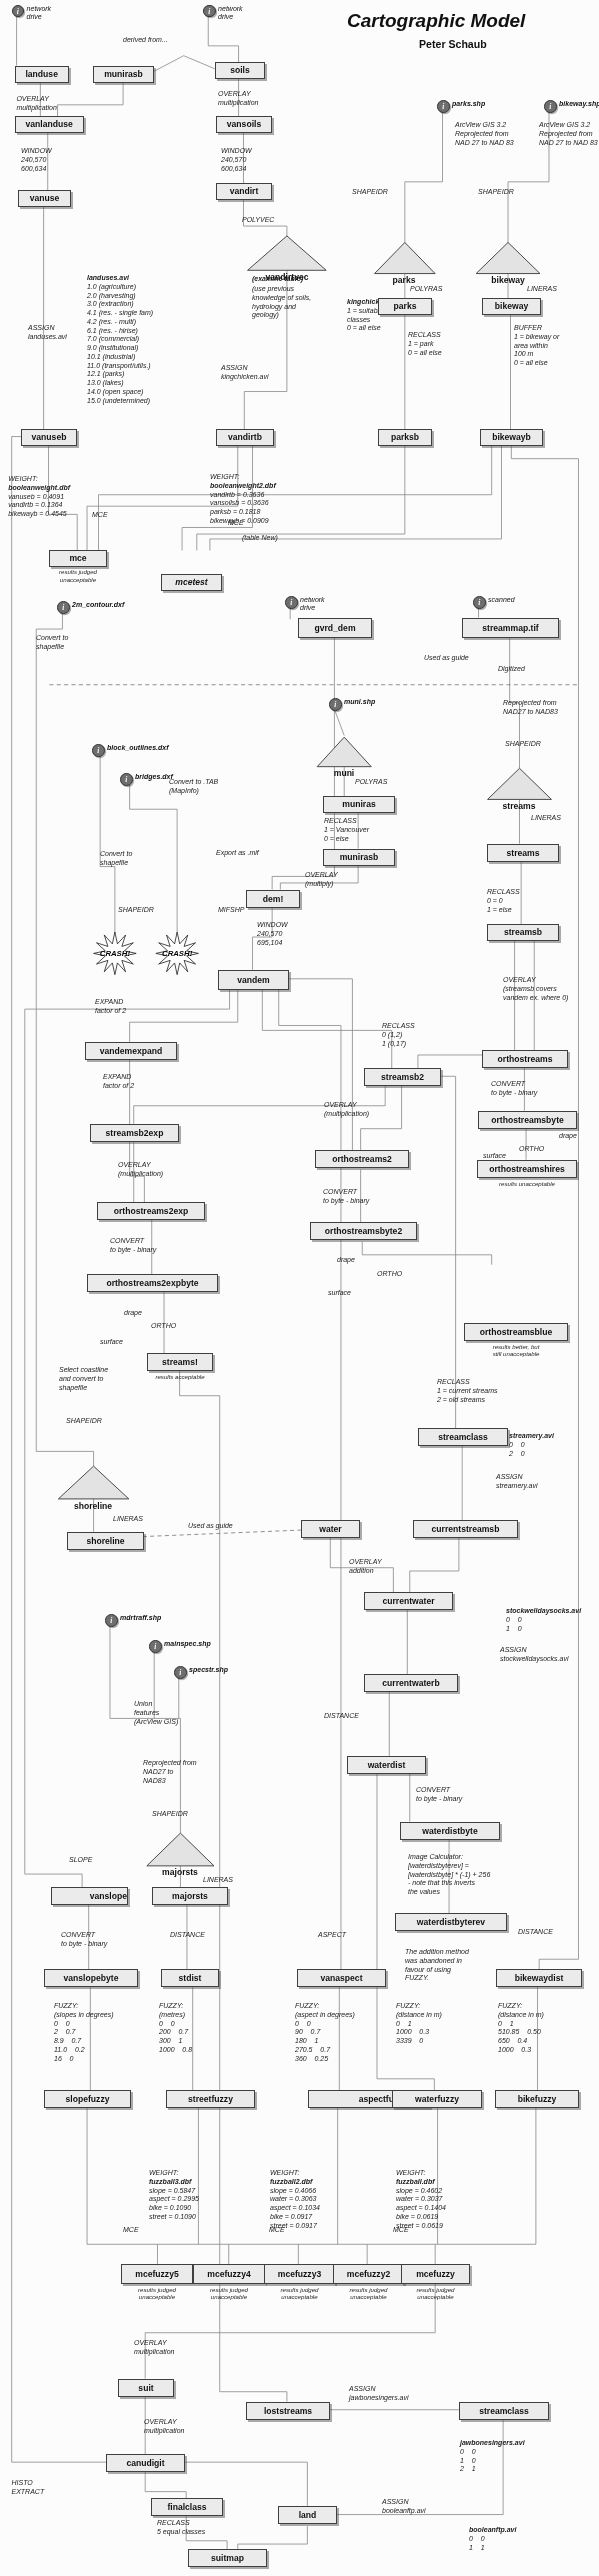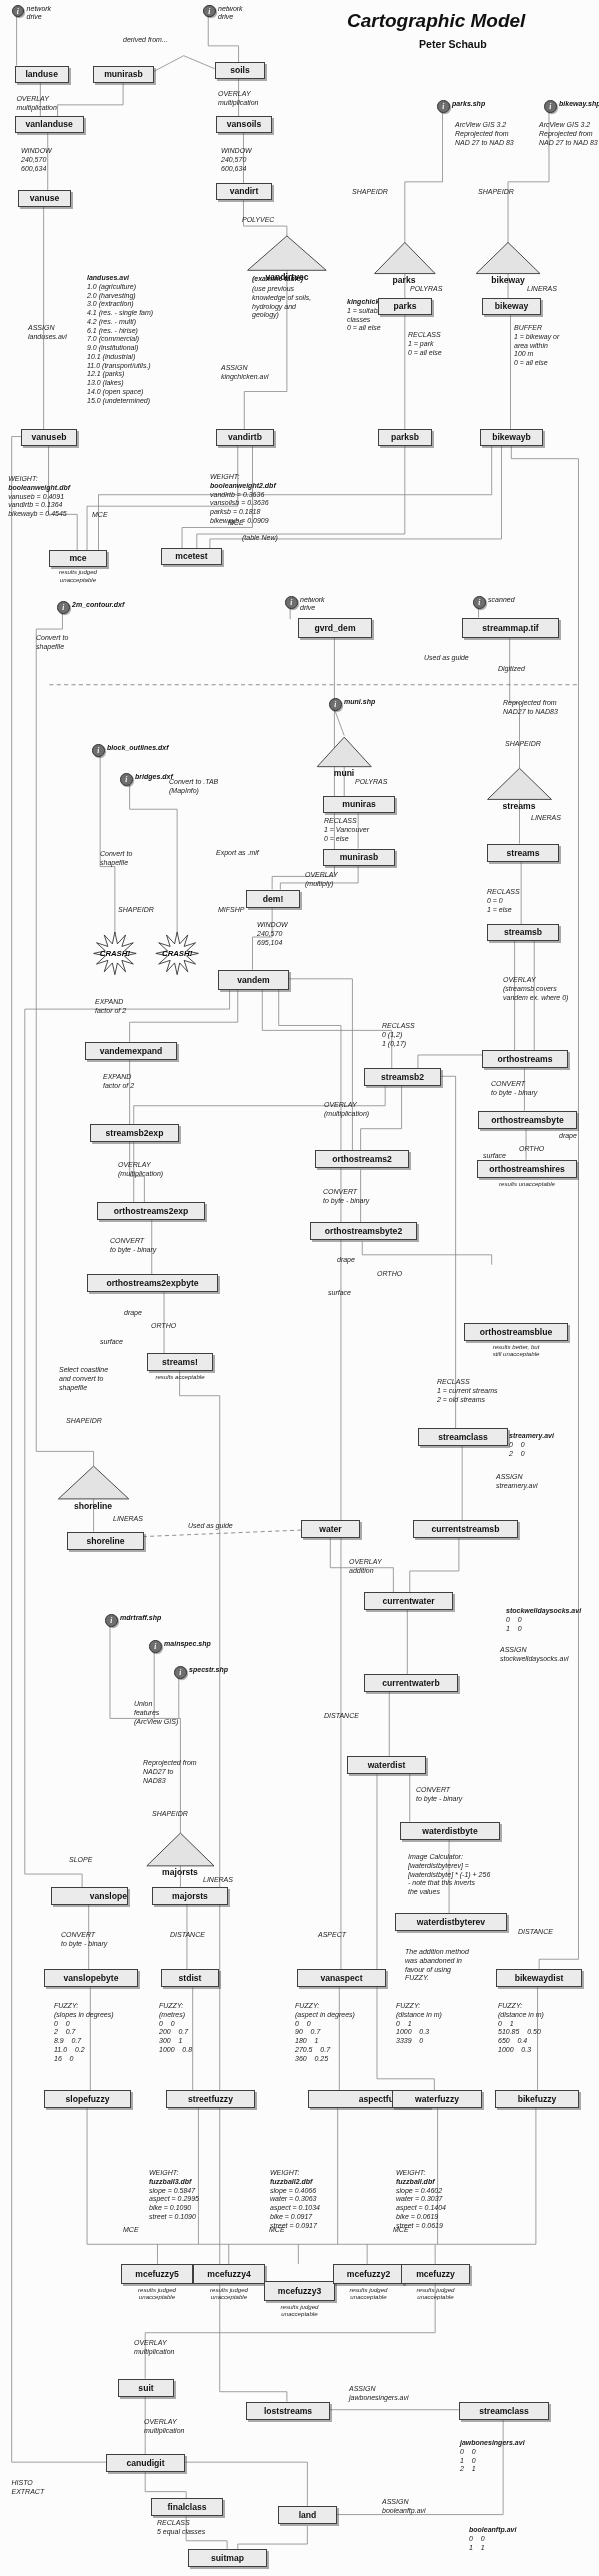--- a/index.html
+++ b/index.html
@@ -191,21 +191,21 @@
       <span>parksb</span>
     </div>
     <div class="box" style="left: 480px; top: 429px; width: 61px; height: 14.7px;">
       <span>bikewayb</span>
     </div>
     <div class="box" style="left: 49px; top: 550px; width: 56px; height: 14.7px;">
       <span>mce</span>
       <div class="sub">results judged
 unacceptable</div>
     </div>
-    <div class="box" style="left: 161px; top: 548px; width: 59px; height: 14.7px;">
+    <div class="box" style="left: 161px; top: 574px; width: 59px; height: 14.7px; font-style: italic;">
       <span>mcetest</span>
     </div>
     <div class="box" style="left: 298px; top: 618px; width: 72px; height: 18px;">
       <span>gvrd_dem</span>
     </div>
     <div class="box" style="left: 462px; top: 618px; width: 95px; height: 18px;">
       <span>streammap.tif</span>
     </div>
     <div class="box" style="left: 323px; top: 796px; width: 70px; height: 14.7px;">
       <span>muniras</span>
@@ -328,21 +328,21 @@
     <div class="box" style="left: 121px; top: 2264px; width: 70px; height: 18px;">
       <span>mcefuzzy5</span>
       <div class="sub">results judged
 unacceptable</div>
     </div>
     <div class="box" style="left: 193px; top: 2264px; width: 70px; height: 18px;">
       <span>mcefuzzy4</span>
       <div class="sub">results judged
 unacceptable</div>
     </div>
-    <div class="box" style="left: 264px; top: 2264px; width: 69px; height: 18px; margin-top: 17px;">
+    <div class="box" style="left: 264px; top: 2264px; width: 69px; height: 18px;">
       <span>mcefuzzy3</span>
       <div class="sub">results judged
 unacceptable</div>
     </div>
     <div class="box" style="left: 333px; top: 2264px; width: 69px; height: 18px;">
       <span>mcefuzzy2</span>
       <div class="sub">results judged
 unacceptable</div>
     </div>
     <div class="box" style="left: 401px; top: 2264px; width: 67px; height: 18px;">

